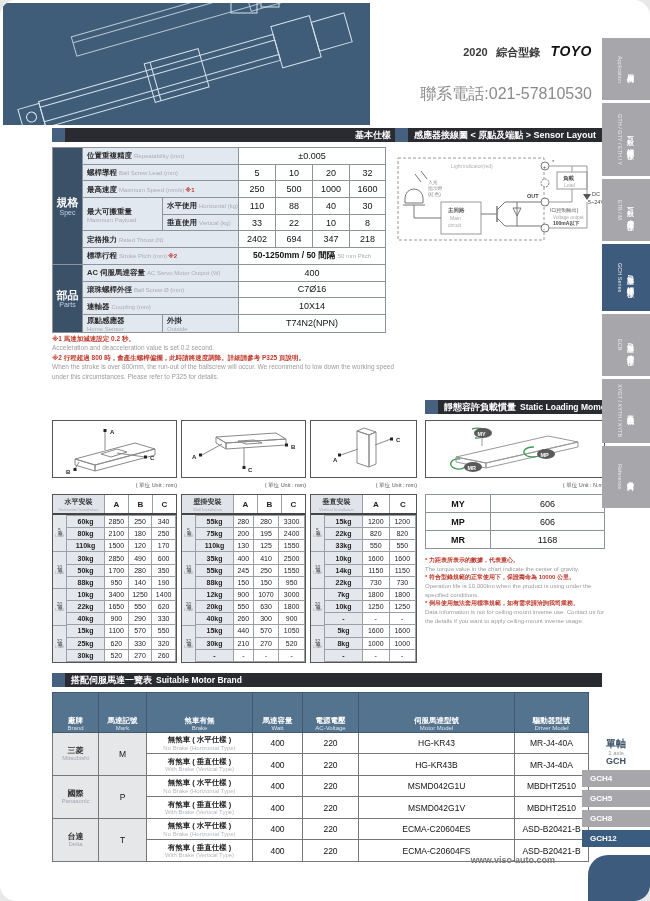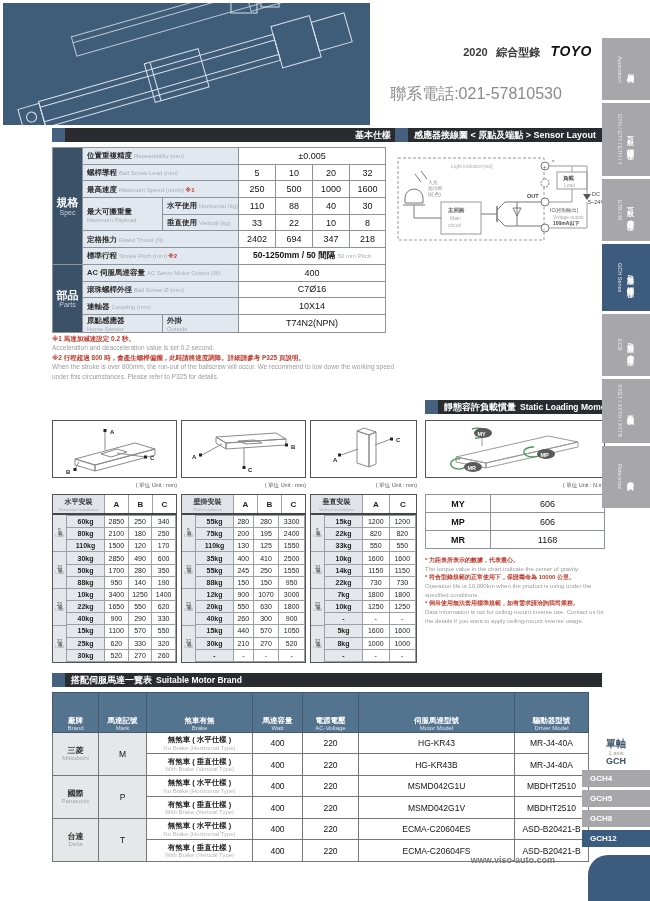--- a/index.html
+++ b/index.html
@@ -1,26 +1,26 @@
 <!DOCTYPE html>
 <html><head>
 <meta charset="utf-8">
 <style>
   * { margin:0; padding:0; box-sizing:border-box; }
   html,body { background:#e8e8e8; }
   body { font-family:"Liberation Sans","DejaVu Sans",sans-serif; }
-  .page { position:relative; width:650px; height:901px; background:#fff; overflow:hidden; margin:0 auto; }
+  .page { position:relative; width:650px; height:901px; background:#fff; overflow:hidden; margin:0 auto;border-radius:16px; }
 
   
   .hero { position:absolute; left:3px; top:3px; width:367px; height:122px; background:#3f5c78; }
   .brandline { position:absolute; left:360px; top:42px; width:232px; text-align:right; color:#3a3a3a; }
   .brandline .yr { font-size:11px; font-weight:bold; }
   .brandline .cat { font-size:11px; font-weight:bold; margin-left:4px; }
   .brandline .logo { font-size:14px; font-weight:900; font-style:italic; letter-spacing:.5px; margin-left:6px; color:#111; }
-  .phone { position:absolute; left:360px; top:84px; width:232px; text-align:center; font-size:16px; color:#8a8a8a; }
+  .phone { position:absolute; left:360px; top:84px; width:232px; text-align:right; font-size:16px; color:#8a8a8a; }
 
   
   .bar { position:absolute; height:14px; background:#2a2a31; display:flex; align-items:center; }
   .bar .sq { width:13px; height:14px; background:#45617f; flex:0 0 13px; }
   .bar .t { color:#fff; font-size:9px; font-weight:bold; margin-left:6px; white-space:nowrap; }
   .bar .t .en { font-size:8.5px; margin-left:4px; }
 
   
   .spec-t { position:absolute; left:52px; top:147px; width:333px; border-collapse:collapse; table-layout:fixed; background:#fff; border:1px solid #555; }
   .spec-t td { border:1px solid #8d939b; height:16.7px; font-size:9px; color:#111; text-align:center; vertical-align:middle; padding:0; overflow:hidden; white-space:nowrap; }

